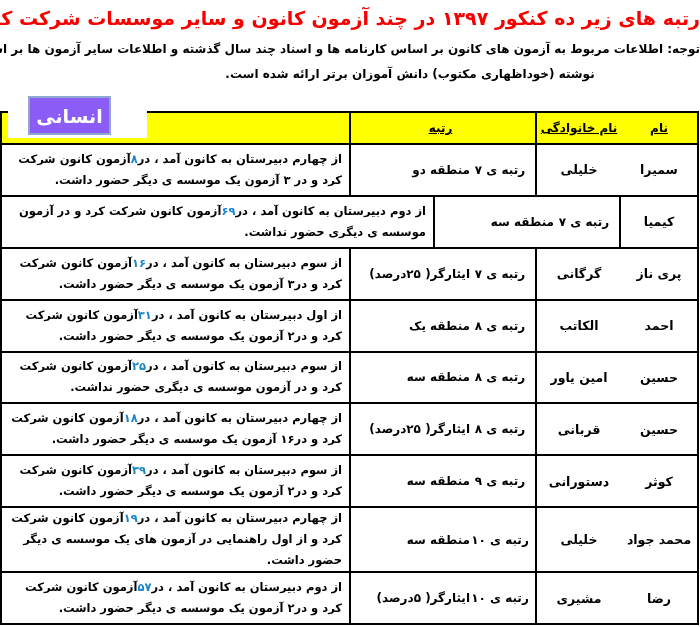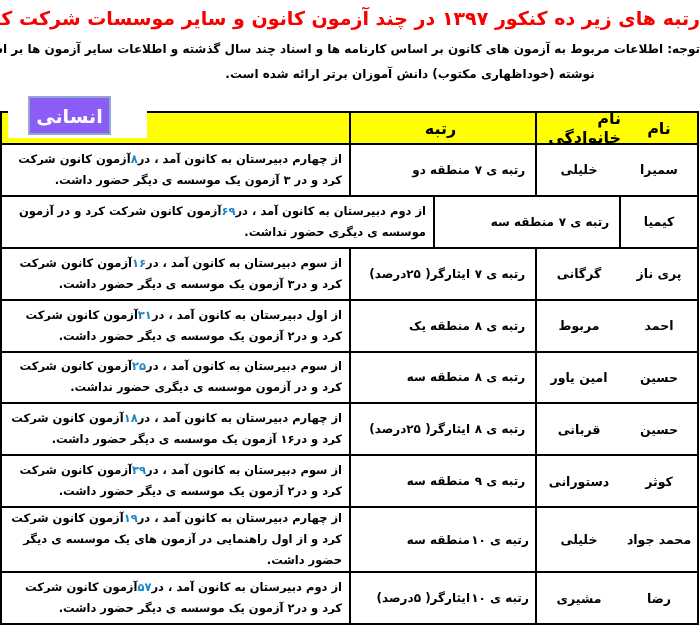--- a/index.html
+++ b/index.html
@@ -26,21 +26,21 @@
   .thead{height:30px;flex:0 0 30px;display:flex;background:#ffff00;border-bottom:2px solid #000;}
   .tbody{flex:1;display:flex;flex-direction:column;}
   .trow{flex:1;display:flex;background:#fff;}
   .trow + .trow{border-top:2px solid #000;}
   .cell{display:flex;align-items:center;justify-content:center;}
   .c-name {flex:0 0 76px;}
   .c-family{flex:0 0 84px;}
   .c-rank {flex:0 0 188px;border-left:2px solid #000;border-right:2px solid #000;
            justify-content:flex-start;padding-inline-start:5px;box-sizing:border-box;}
   .c-desc {flex:1;justify-content:flex-end;padding-inline:7px 6px;box-sizing:border-box;text-align:start;}
-  .th{font-size:16px;color:#000;}
+  .th{font-size:12px;color:#000;text-decoration:underline;}
   .v-name,.v-family{font-size:12.5px;color:#000;}
   .rank-label{font-size:12px;min-width:60px;display:inline-block;text-align:center;}
   .rank-region{font-size:12px;}
   .desc-text{font-size:11.5px;line-height:21px;color:#000;}
   .blue{color:#1b86c9;}
   
   .badge-backdrop{position:absolute;left:8px;top:95px;width:139px;height:43px;background:#ffffff;z-index:3;}
   .badge{
     position:absolute;left:28px;top:96px;width:79px;height:35px;z-index:4;
     background:#8b5cf6;border:2px solid #8fa8cf;color:#ffffff;
@@ -111,21 +111,21 @@
     <div class="cell c-desc">
       <span class="desc-text"><span class="v-pre">از سوم دبیرستان به کانون آمد ، در</span><span class="blue v-num">۱۶</span><span class="v-post">آزمون کانون شرکت کرد و در۳ آزمون یک موسسه ی دیگر حضور داشت.</span></span>
     </div>
   </div>
 
   <div class="trow">
     <div class="cell c-name">
             <span class="v-name">احمد</span>
           </div>
     <div class="cell c-family">
-            <span class="v-family">مربوط</span>
+            <span class="v-family">الکاتب</span>
           </div>
     <div class="cell c-rank">
       <span class="rank-label v-rank">رتبه ی ۸</span>
       <span class="rank-region v-region">منطقه یک</span>
     </div>
     <div class="cell c-desc">
       <span class="desc-text"><span class="v-pre">از اول دبیرستان به کانون آمد ، در</span><span class="blue v-num">۳۱</span><span class="v-post">آزمون کانون شرکت کرد و در۲ آزمون یک موسسه ی دیگر حضور داشت.</span></span>
     </div>
   </div>
 

